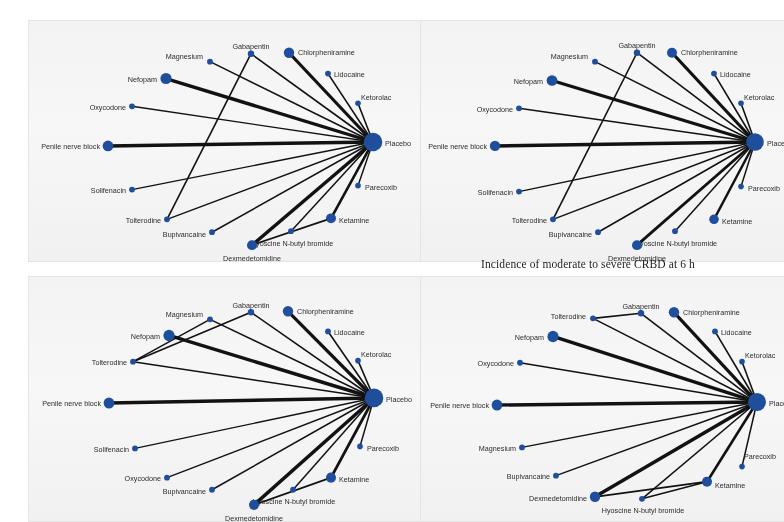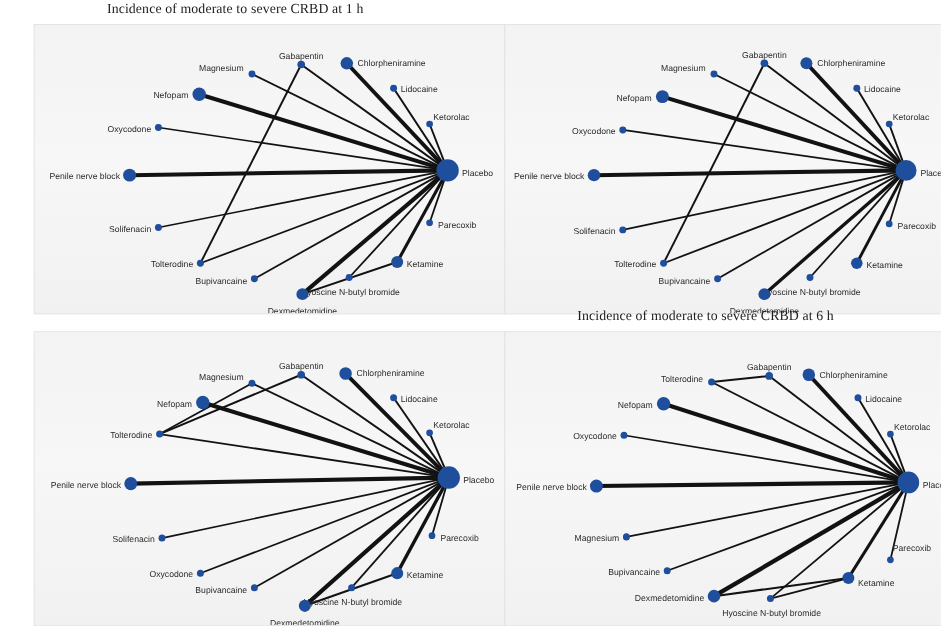--- a/index.html
+++ b/index.html
@@ -50,21 +50,20 @@
   }
   .nlabel.end{text-anchor:end;}
   .nlabel.mid{text-anchor:middle;}
   .nlabel.start{text-anchor:start;}
 </style>
 </head>
 <body>
 
 <div id="figure">
     <div class="panel" style="left: 0px; top: 2px; width: 392px; height: 258px;">
-      <div class="panel-title">Incidence of moderate to severe CRBD at 1 h</div>
       <div class="plot-area">
         <svg viewBox="0 0 392 242" preserveAspectRatio="none">
           <g>
             <line x1="181" y1="41" x2="344" y2="122" stroke-width="1.5" class="edge"></line>
             <line x1="222" y1="33" x2="344" y2="122" stroke-width="1.6" class="edge"></line>
             <line x1="260" y1="32" x2="344" y2="122" stroke-width="3.2" class="edge"></line>
             <line x1="299" y1="53" x2="344" y2="122" stroke-width="1.6" class="edge"></line>
             <line x1="329" y1="83" x2="344" y2="122" stroke-width="1.6" class="edge"></line>
             <line x1="137" y1="58" x2="344" y2="122" stroke-width="3.4" class="edge"></line>
             <line x1="103" y1="86" x2="344" y2="122" stroke-width="1.4" class="edge"></line>

